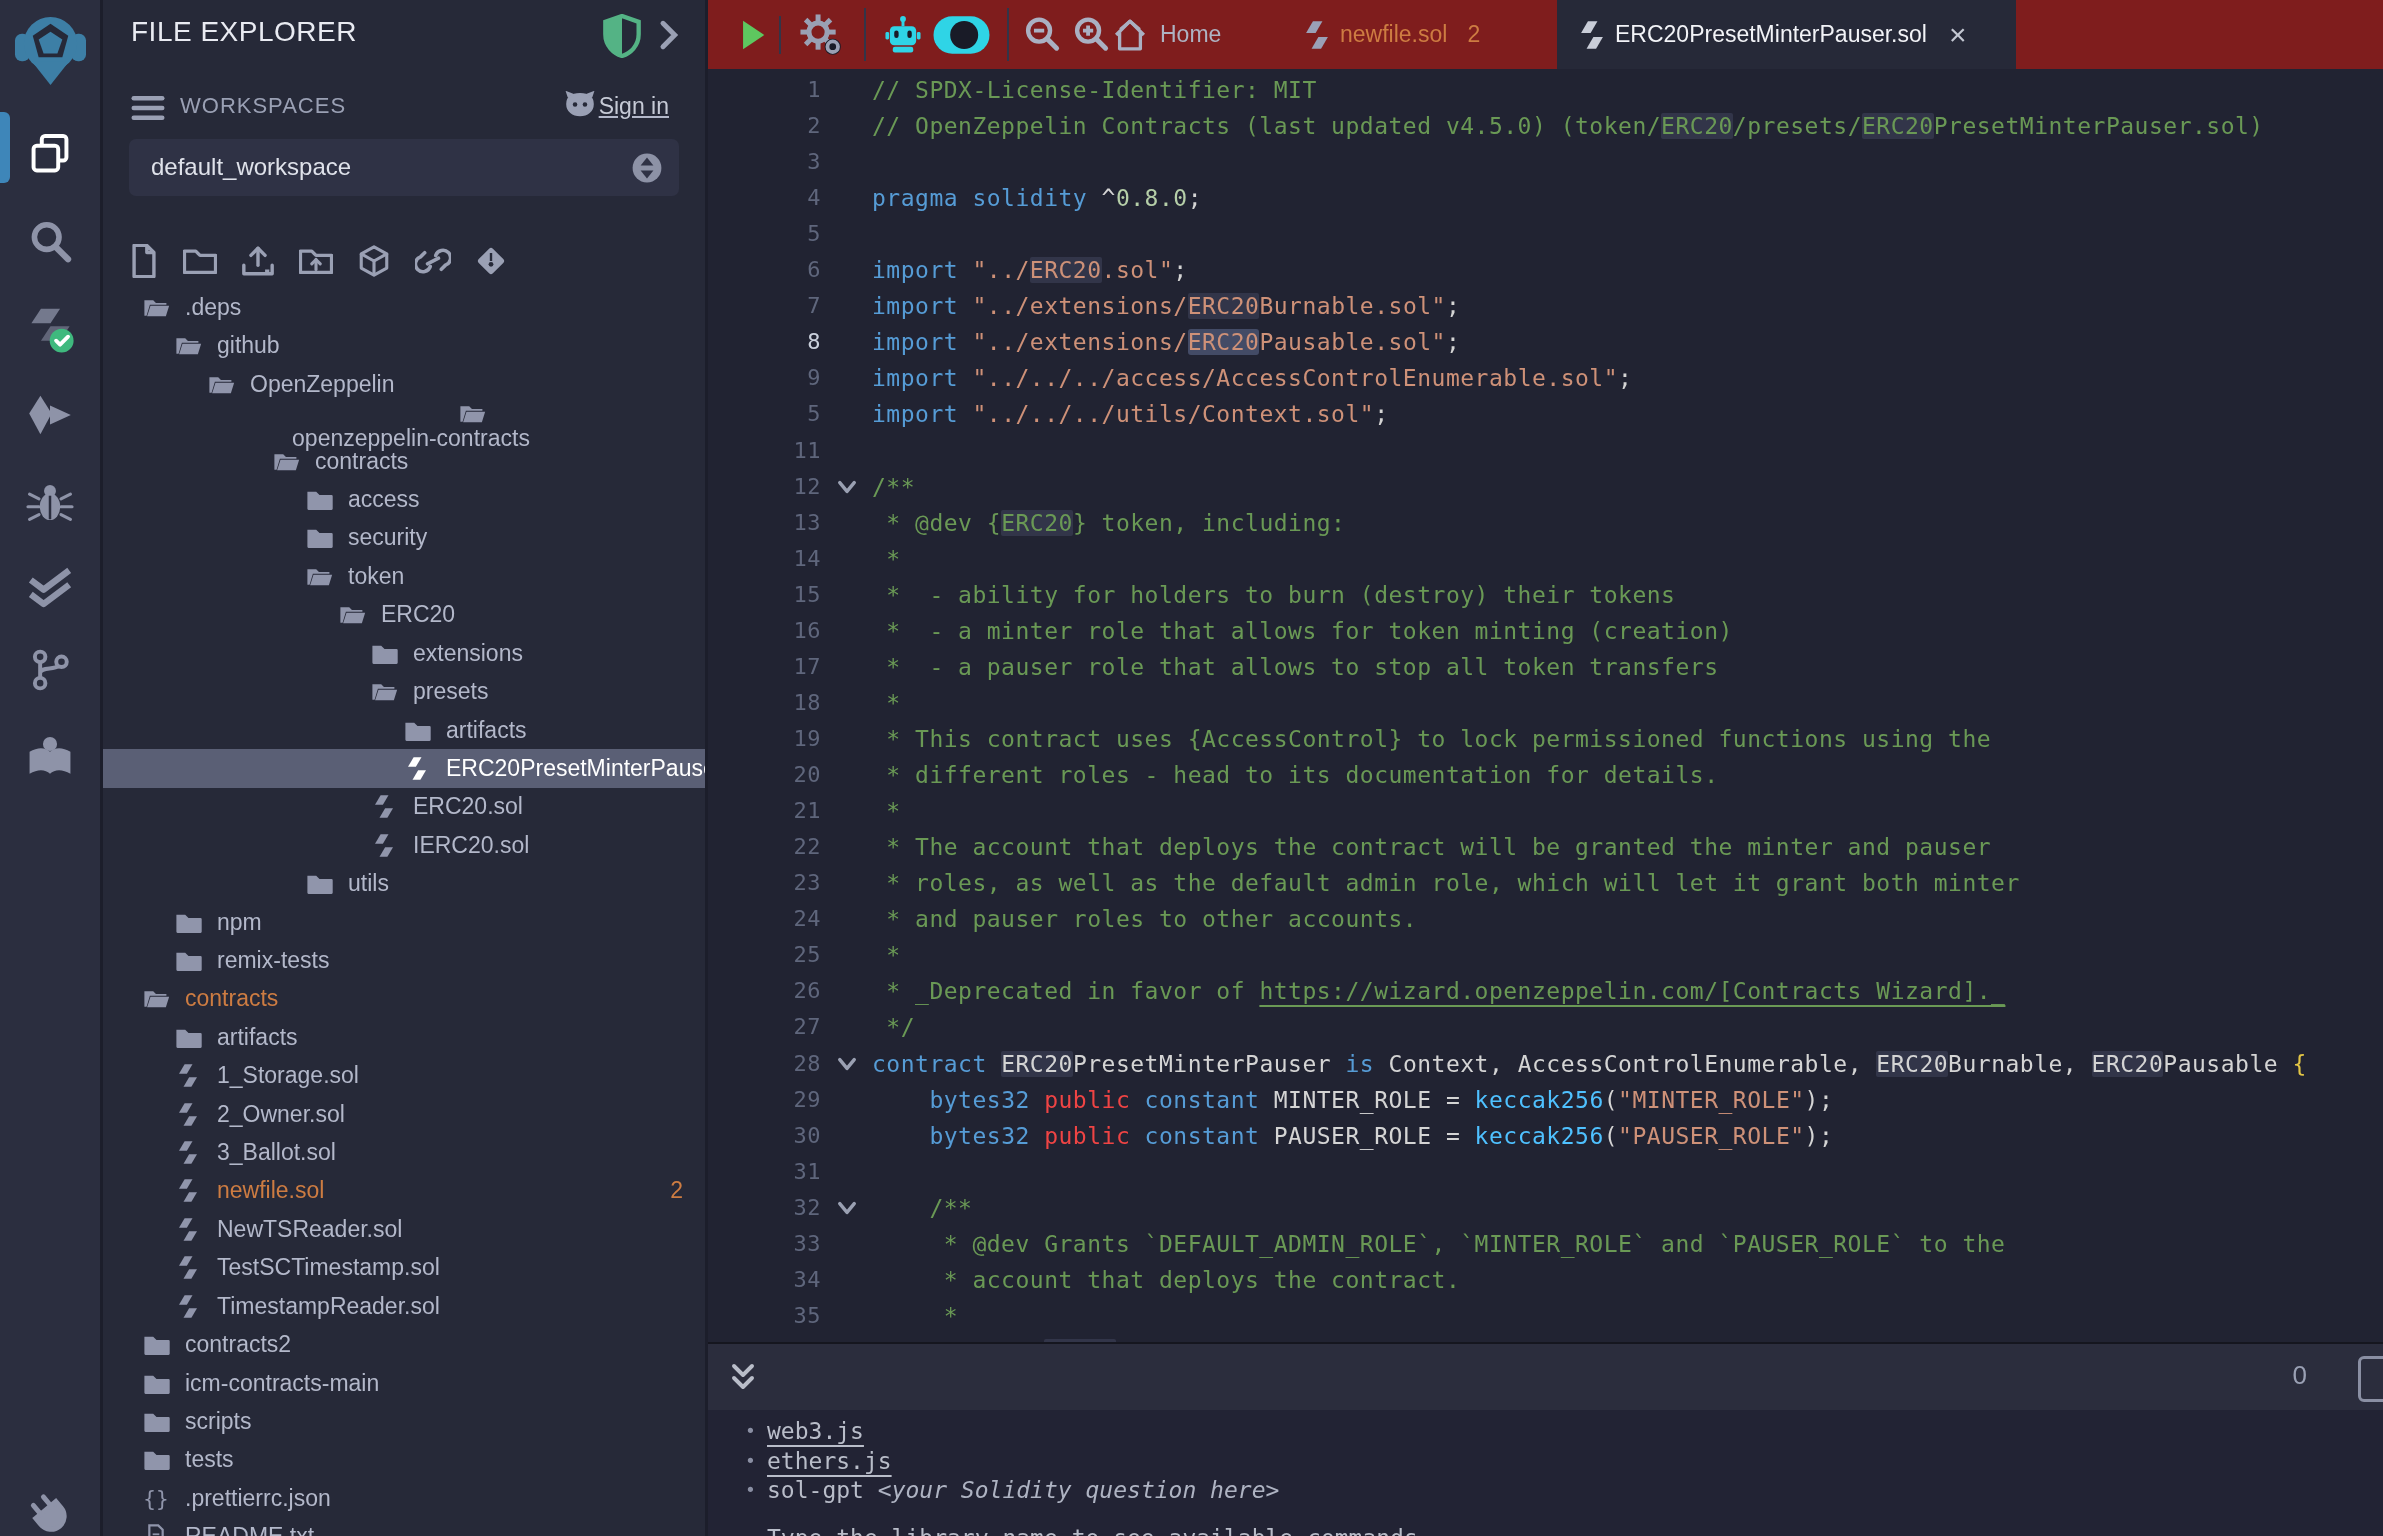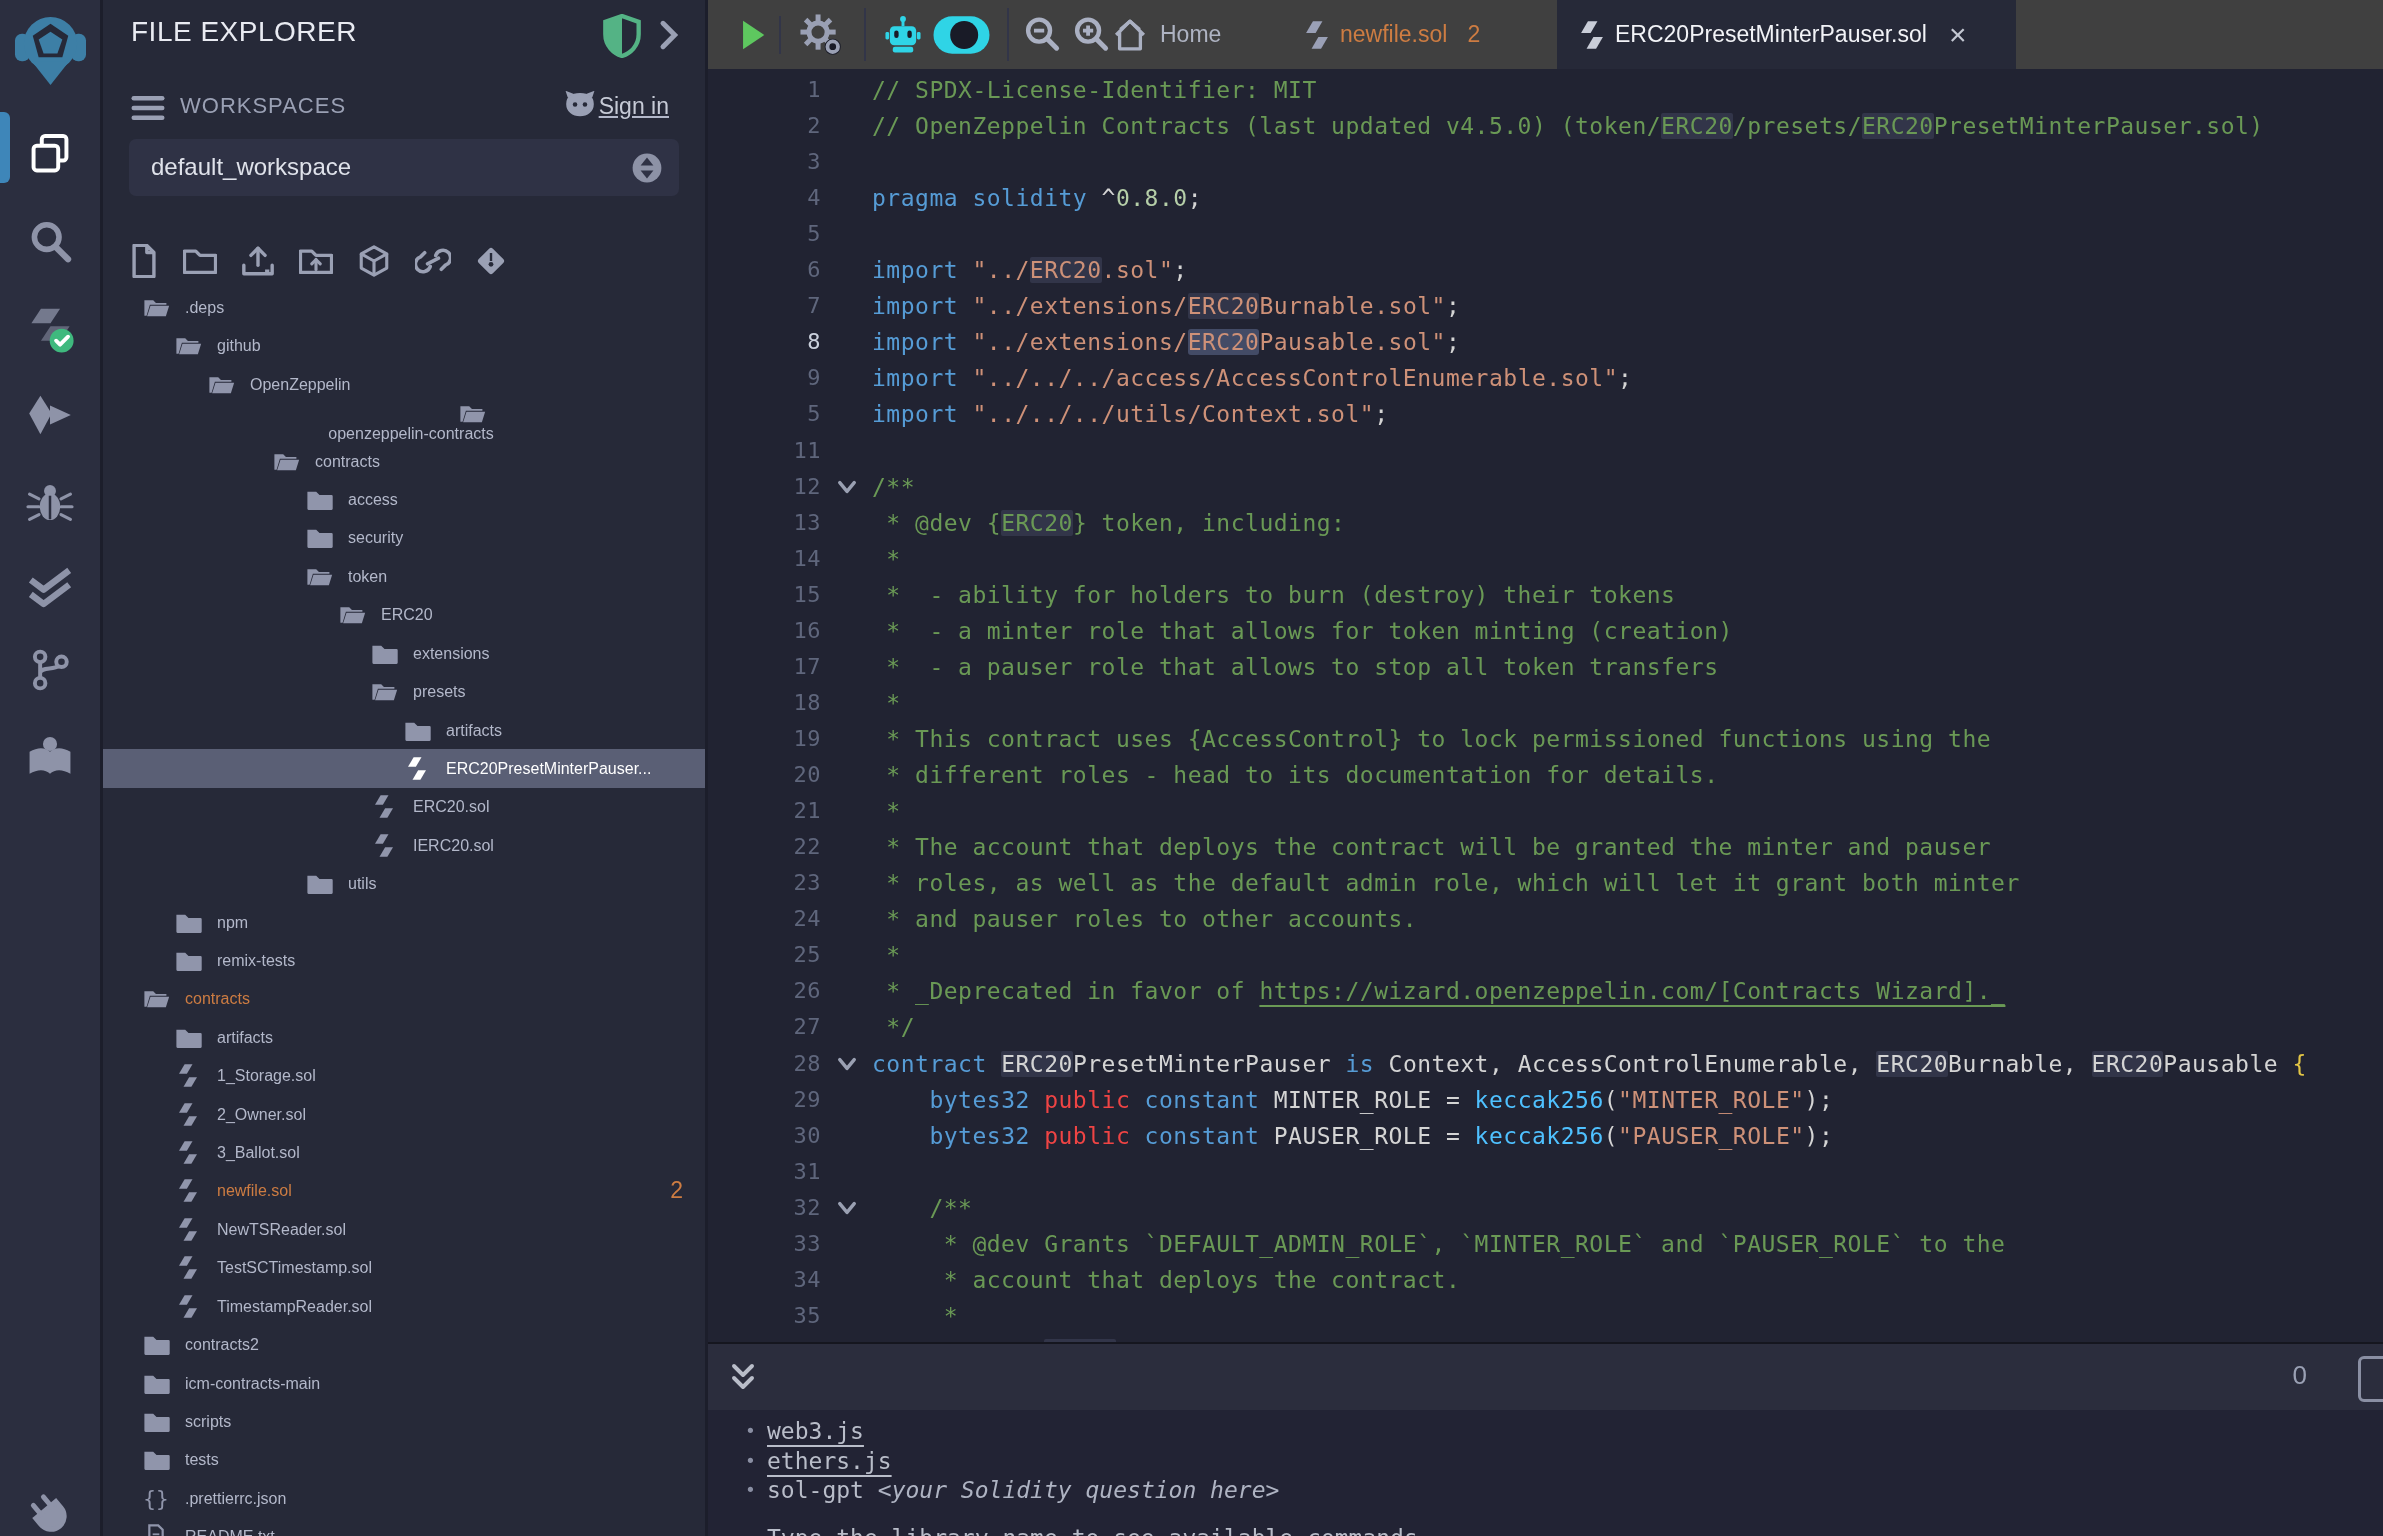--- a/index.html
+++ b/index.html
@@ -24,27 +24,27 @@
   #signin span{font-size:23px;color:#c6cad6;}
   #ws-select{position:absolute;left:26px;top:139px;width:550px;height:57px;background:#2f3245;border-radius:7px;cursor:pointer;}
   #ws-name{position:absolute;left:22px;top:14px;font-size:24px;color:#dfe2ea;}
   #ws-updown{position:absolute;right:16px;top:13px;}
   #ex-tools{position:absolute;left:26px;top:236px;height:50px;display:flex;gap:24px;align-items:center;}
   .tool{cursor:pointer;display:inline-flex;}
   #tree{position:absolute;left:0;top:288px;width:602px;height:1248px;}
   .trow{position:absolute;left:0;width:602px;height:39px;display:flex;align-items:center;cursor:pointer;}
   .trow.sel{background:#5a5f75;}
   .trow .ticon{display:inline-flex;width:30px;justify-content:center;flex:none;}
-  .trow .tlabel{margin-left:14px;font-size:16px;color:#b3b8ca;white-space:nowrap;}
+  .trow .tlabel{margin-left:14px;font-size:23px;color:#b3b8ca;white-space:nowrap;}
   .trow.sel .tlabel{color:#ffffff;}
   .trow.orange .tlabel{color:#cd7c42;}
   .trow .tbadge{position:absolute;right:22px;font-size:23px;color:#cd7c42;}
   
   #editor{position:absolute;left:708px;top:0;width:1676px;height:1537px;background:#212332;}
-  #topbar{position:absolute;left:0;top:0;width:100%;height:69px;background:#404040;}
+  #topbar{position:absolute;left:0;top:0;width:100%;height:69px;background:#7f1d1d;}
   .tb-icon{position:absolute;top:0;height:69px;display:flex;align-items:center;cursor:pointer;}
   .tb-sep{position:absolute;top:8px;width:2px;height:53px;background:#323548;}
   #home-btn{position:absolute;left:404px;top:0;height:69px;display:flex;align-items:center;gap:12px;cursor:pointer;}
   #home-btn span{font-size:23px;color:#aeb3c2;}
   .tab{position:absolute;top:0;height:69px;display:flex;align-items:center;gap:12px;cursor:pointer;padding:0 24px;box-sizing:border-box;}
   #tab1{left:574px;width:277px;}
   #tab1 .tab-label{font-size:23px;color:#cd7c42;}
   #tab1 .tab-badge{font-size:23px;color:#cd7c42;margin-left:8px;}
   #tab2{left:849px;width:459px;background:#262938;}
   #tab2 .tab-label{font-size:23px;color:#f2f3f7;}

